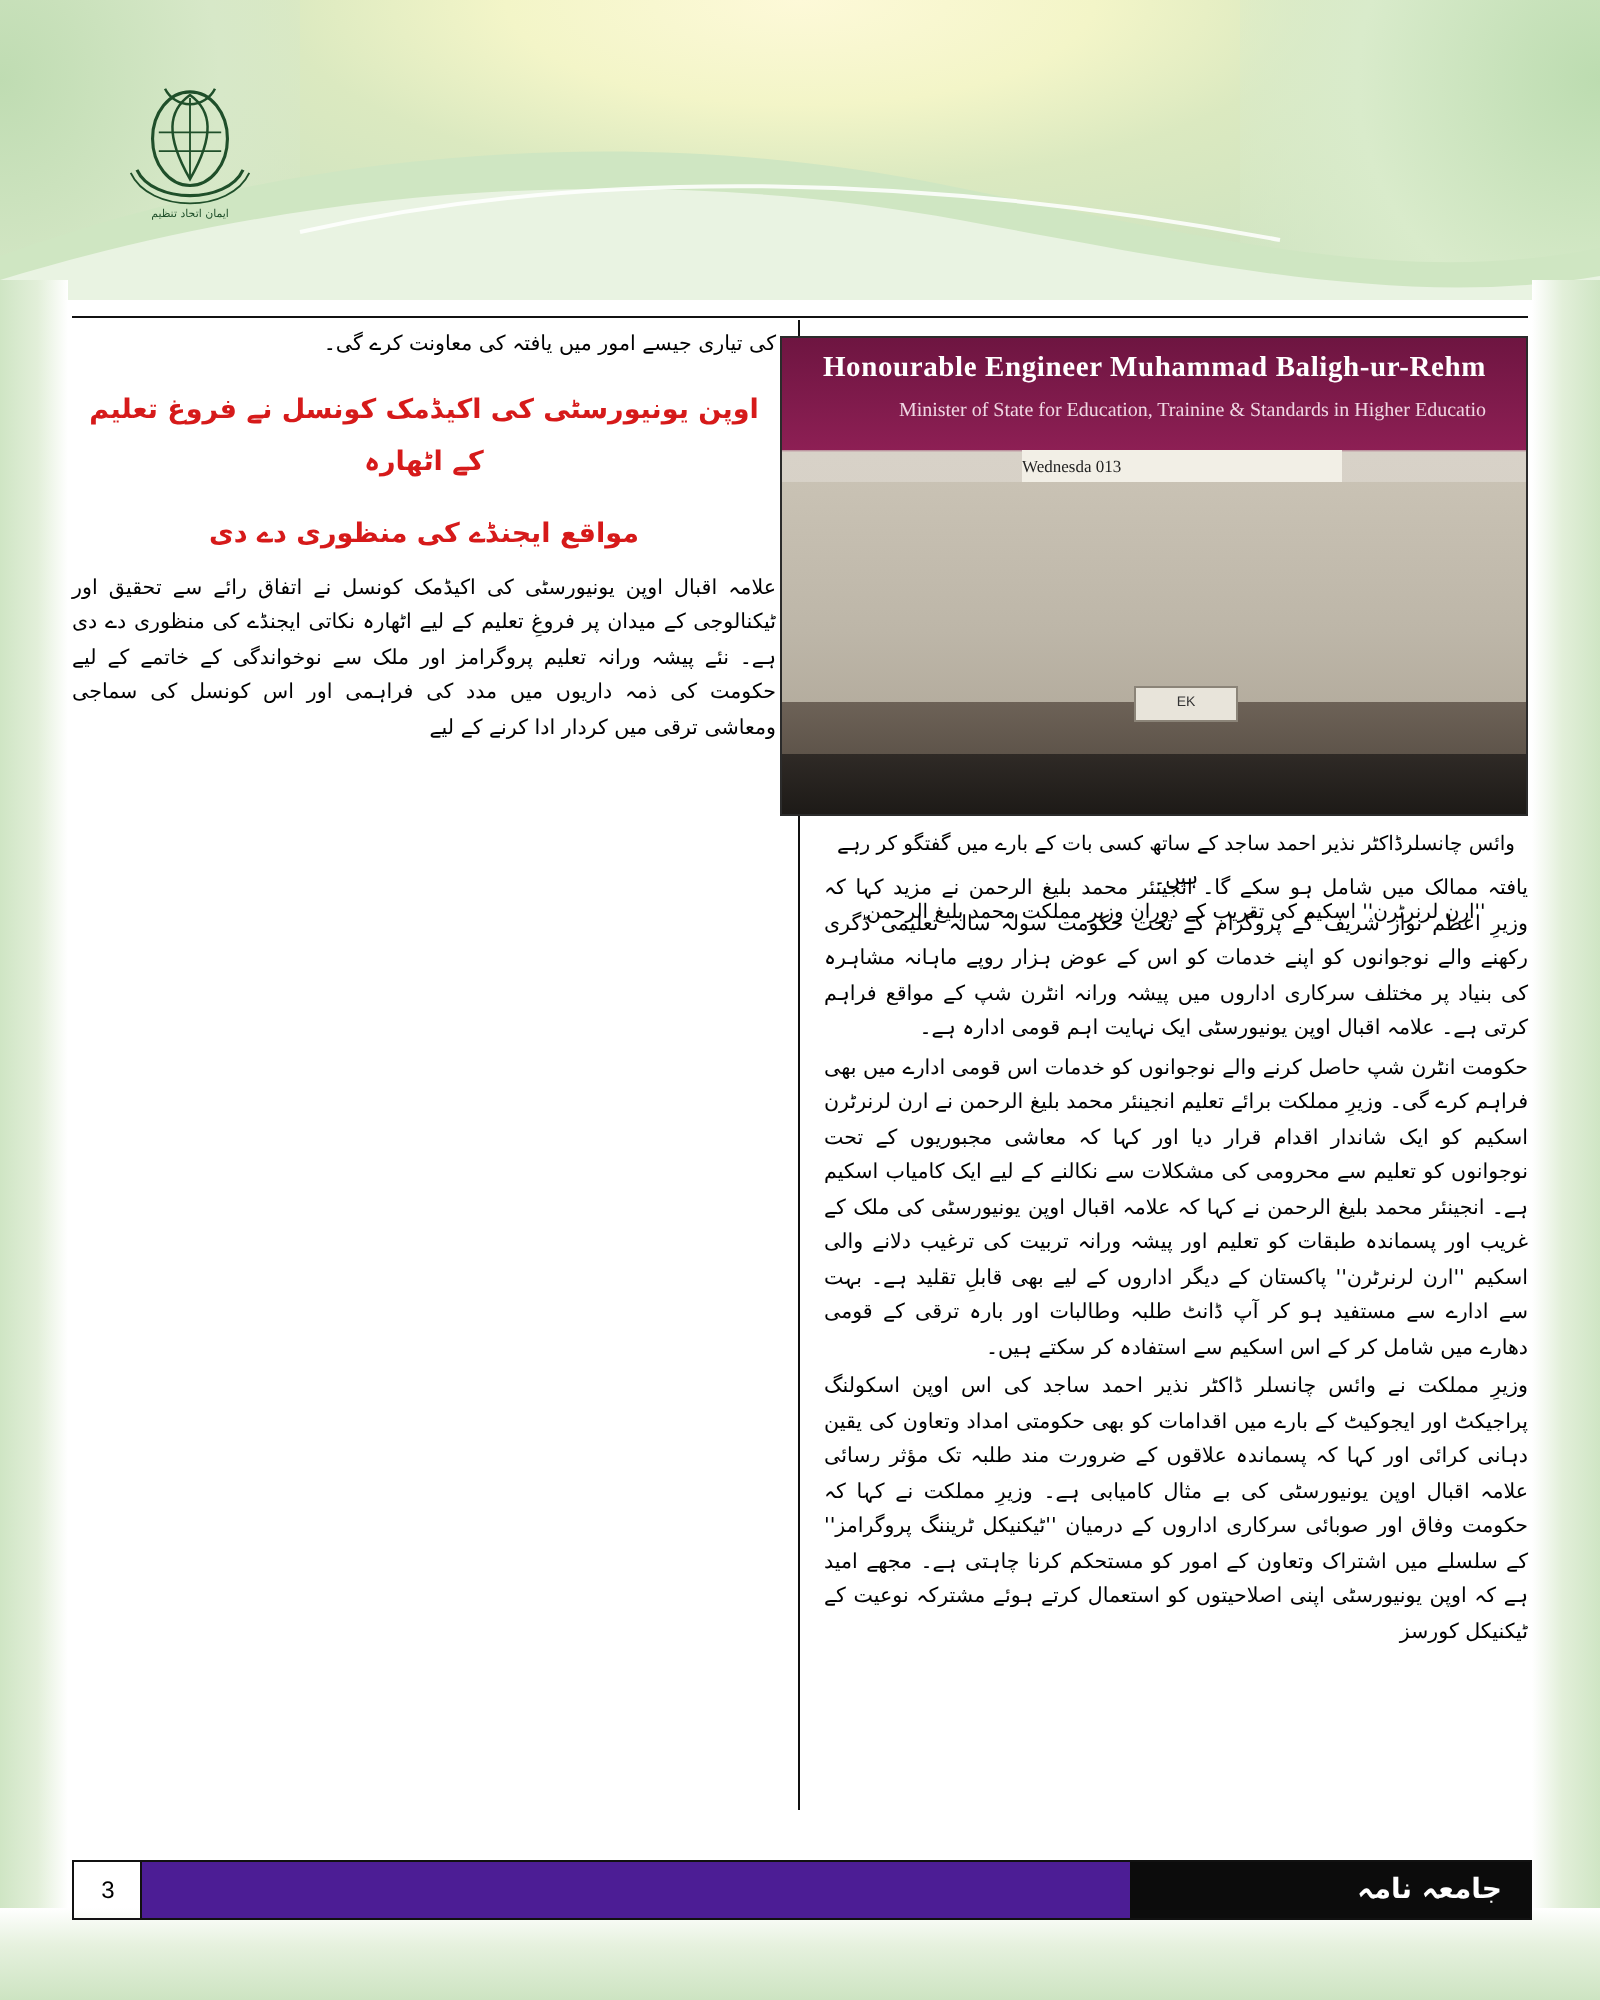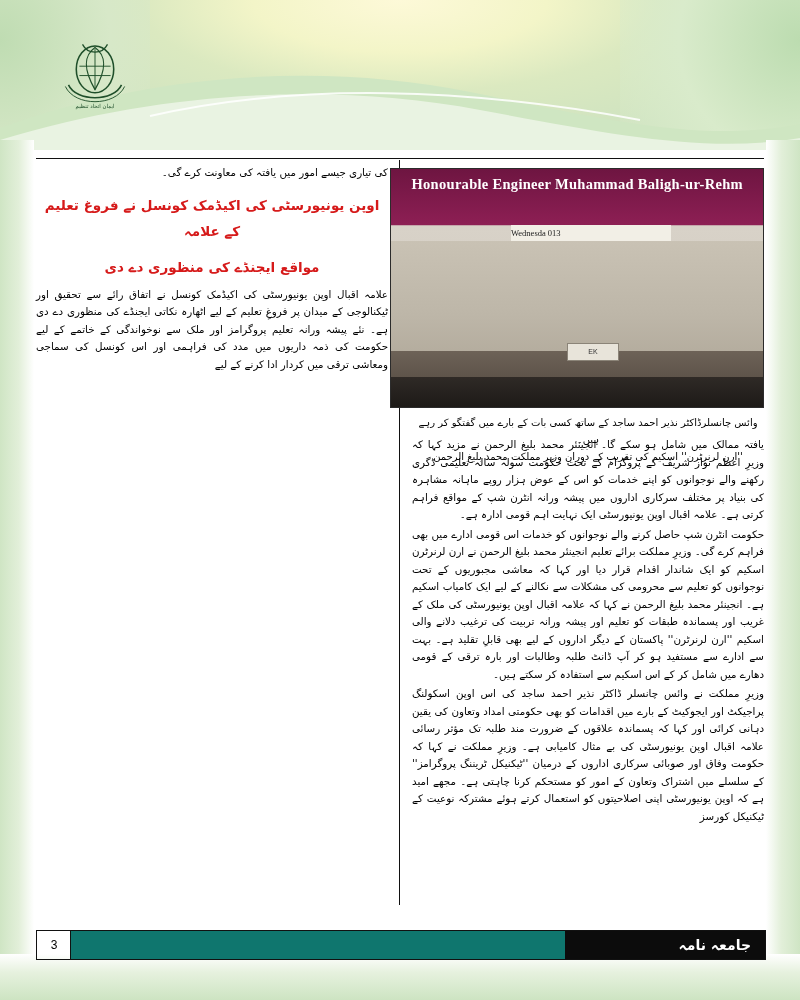--- a/index.html
+++ b/index.html
@@ -159,21 +159,21 @@
   }
   .page-num-box{
     position:absolute;left:0;top:0;width:34px;height:28px;
     border:1px solid #111;border-right:none;
     font-size:12px;color:#000;text-align:center;line-height:28px;
     font-family:"Liberation Sans", sans-serif;
   }
   .footer-bar{
     position:absolute;left:34px;top:0;width:694px;height:28px;
     border:1px solid #111;
-    background:#0f766e;
+    background:#4c1d95;
   }
   .footer-black{
     position:absolute;right:0;top:0;width:200px;height:28px;
     background:#0c0c0c;
   }
   .footer-title{
     position:absolute;right:14px;top:0;height:28px;line-height:28px;
     color:#fff;font-size:14px;direction:rtl;font-weight:bold;
   }
 </style>
@@ -209,20 +209,21 @@
 
   <div class="hrule top"></div>
   <div class="vrule"></div>
 
   <div class="col right">
 
     <div class="photo-wrap">
       <div class="photo">
         <div class="banner">
           <div class="b1">Honourable Engineer Muhammad Baligh-ur-Rehm</div>
+          <div class="b2">Minister of State for Education, Trainine &amp; Standards in Higher Educatio</div>
         </div>
         <div class="datestrip">Wednesda                    013</div>
         <div class="room"></div>
 
         <div class="person p1">
 
           <div class="head">
             <div class="beard"></div>
             <div class="cap"></div>
           </div>
@@ -249,21 +250,21 @@
     <div style="margin-top:272px;">
       <p>یافتہ ممالک میں شامل ہو سکے گا۔ انجینئر محمد بلیغ الرحمن نے مزید کہا کہ وزیرِ اعظم نواز شریف کے پروگرام کے تحت حکومت سولہ سالہ تعلیمی ڈگری رکھنے والے نوجوانوں کو اپنے خدمات کو اس کے عوض ہزار روپے ماہانہ مشاہرہ کی بنیاد پر مختلف سرکاری اداروں میں پیشہ ورانہ انٹرن شپ کے مواقع فراہم کرتی ہے۔ علامہ اقبال اوپن یونیورسٹی ایک نہایت اہم قومی ادارہ ہے۔</p>
       <p>حکومت انٹرن شپ حاصل کرنے والے نوجوانوں کو خدمات اس قومی ادارے میں بھی فراہم کرے گی۔ وزیرِ مملکت برائے تعلیم انجینئر محمد بلیغ الرحمن نے ارن لرنرٹرن اسکیم کو ایک شاندار اقدام قرار دیا اور کہا کہ معاشی مجبوریوں کے تحت نوجوانوں کو تعلیم سے محرومی کی مشکلات سے نکالنے کے لیے ایک کامیاب اسکیم ہے۔ انجینئر محمد بلیغ الرحمن نے کہا کہ علامہ اقبال اوپن یونیورسٹی کی ملک کے غریب اور پسماندہ طبقات کو تعلیم اور پیشہ ورانہ تربیت کی ترغیب دلانے والی اسکیم ''ارن لرنرٹرن'' پاکستان کے دیگر اداروں کے لیے بھی قابلِ تقلید ہے۔ بہت سے ادارے سے مستفید ہو کر آپ ڈانٹ طلبہ وطالبات اور بارہ ترقی کے قومی دھارے میں شامل کر کے اس اسکیم سے استفادہ کر سکتے ہیں۔</p>
       <p>وزیرِ مملکت نے وائس چانسلر ڈاکٹر نذیر احمد ساجد کی اس اوپن اسکولنگ پراجیکٹ اور ایجوکیٹ کے بارے میں اقدامات کو بھی حکومتی امداد وتعاون کی یقین دہانی کرائی اور کہا کہ پسماندہ علاقوں کے ضرورت مند طلبہ تک مؤثر رسائی علامہ اقبال اوپن یونیورسٹی کی بے مثال کامیابی ہے۔ وزیرِ مملکت نے کہا کہ حکومت وفاق اور صوبائی سرکاری اداروں کے درمیان ''ٹیکنیکل ٹریننگ پروگرامز'' کے سلسلے میں اشتراک وتعاون کے امور کو مستحکم کرنا چاہتی ہے۔ مجھے امید ہے کہ اوپن یونیورسٹی اپنی اصلاحیتوں کو استعمال کرتے ہوئے مشترکہ نوعیت کے ٹیکنیکل کورسز</p>
     </div>
   </div>
 
   <div class="col left">
     <p>کی تیاری جیسے امور میں یافتہ کی معاونت کرے گی۔</p>
 
-    <span class="heading-red">اوپن یونیورسٹی کی اکیڈمک کونسل نے  فروغ تعلیم کے علامہ</span>
+    <span class="heading-red">اوپن یونیورسٹی کی اکیڈمک کونسل نے  فروغ تعلیم کے اٹھارہ</span>
     <span class="heading-red">مواقع ایجنڈے کی منظوری دے دی</span>
 
     <p>علامہ اقبال اوپن یونیورسٹی کی اکیڈمک کونسل نے اتفاق رائے سے تحقیق اور ٹیکنالوجی کے میدان پر فروغِ تعلیم کے لیے اٹھارہ نکاتی ایجنڈے کی منظوری دے دی ہے۔ نئے پیشہ ورانہ تعلیم پروگرامز اور ملک سے نوخواندگی کے خاتمے کے لیے حکومت کی ذمہ داریوں میں مدد کی فراہمی اور اس کونسل کی سماجی ومعاشی ترقی میں کردار ادا کرنے کے لیے</p>
   </div>
 
 </div>
 
 <div class="footer">
   <div class="page-num-box">3</div>
   <div class="footer-bar">

